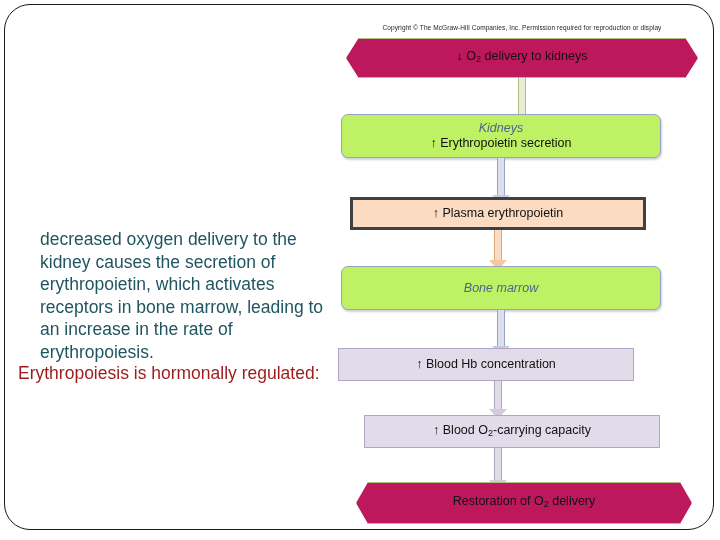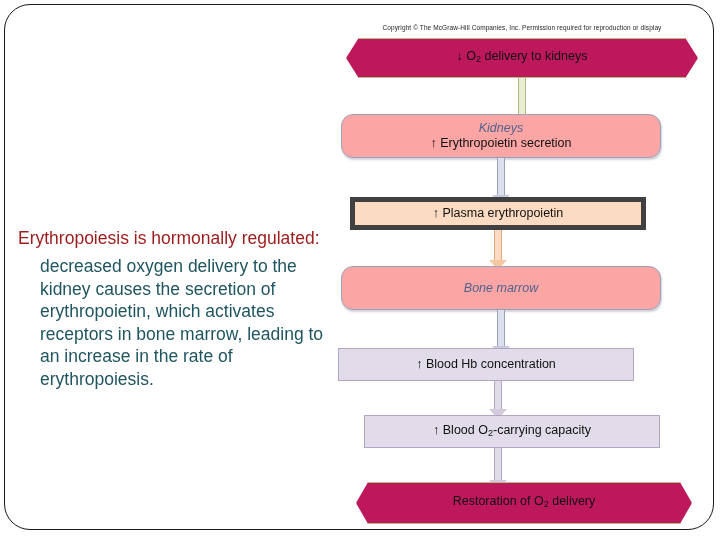--- a/index.html
+++ b/index.html
@@ -99,29 +99,29 @@
   }
 
   
   .hex {
     background: #be185d;
     border: 1px solid #b4bd7f;
     clip-path: polygon(3.6% 0%, 96.4% 0%, 100% 50%, 96.4% 100%, 3.6% 100%, 0% 50%);
   }
   
   .round-rect {
-    background: #fca5a5;
+    background: #bef264;
     border: 1px solid #9aa3bd;
-    border-radius: 12px;
+    border-radius: 7px;
     box-shadow: 1px 2px 2px rgba(120,125,145,0.35);
   }
   
   .rect-orange {
     background: #fbdcc2;
-    border: 5px solid #404040;
+    border: 3px solid #404040;
   }
   .rect-purple {
     background: #e2dbe9;
     border: 1px solid #b2a5c4;
   }
 
   
   .arrow {
     position: absolute;
     width: 18px;
@@ -153,22 +153,22 @@
   sub { font-size: 0.72em; vertical-align: -0.22em; }
 </style>
 </head>
 <body>
 
 <div id="slide">
 
   <div id="slide-frame"></div>
 
   <div id="text-column">
+    <div id="body-paragraph">decreased oxygen delivery to the kidney causes the secretion of erythropoietin, which activates receptors in bone marrow, leading to an increase in the rate of erythropoiesis.</div>
     <div id="lead-heading">Erythropoiesis is hormonally regulated:</div>
-    <div id="body-paragraph">decreased oxygen delivery to the kidney causes the secretion of erythropoietin, which activates receptors in bone marrow, leading to an increase in the rate of erythropoiesis.</div>
   </div>
 
   <div id="flow">
 
     <div id="copyright-line">Copyright © The McGraw-Hill Companies, Inc. Permission required for reproduction or display</div>
 
     <div class="node hex" style="left:10px; top:14px; width:352px; height:40px;">
       <span class="main-label">
         <span>↓</span>
         O<sub>2</sub> delivery to kidneys

